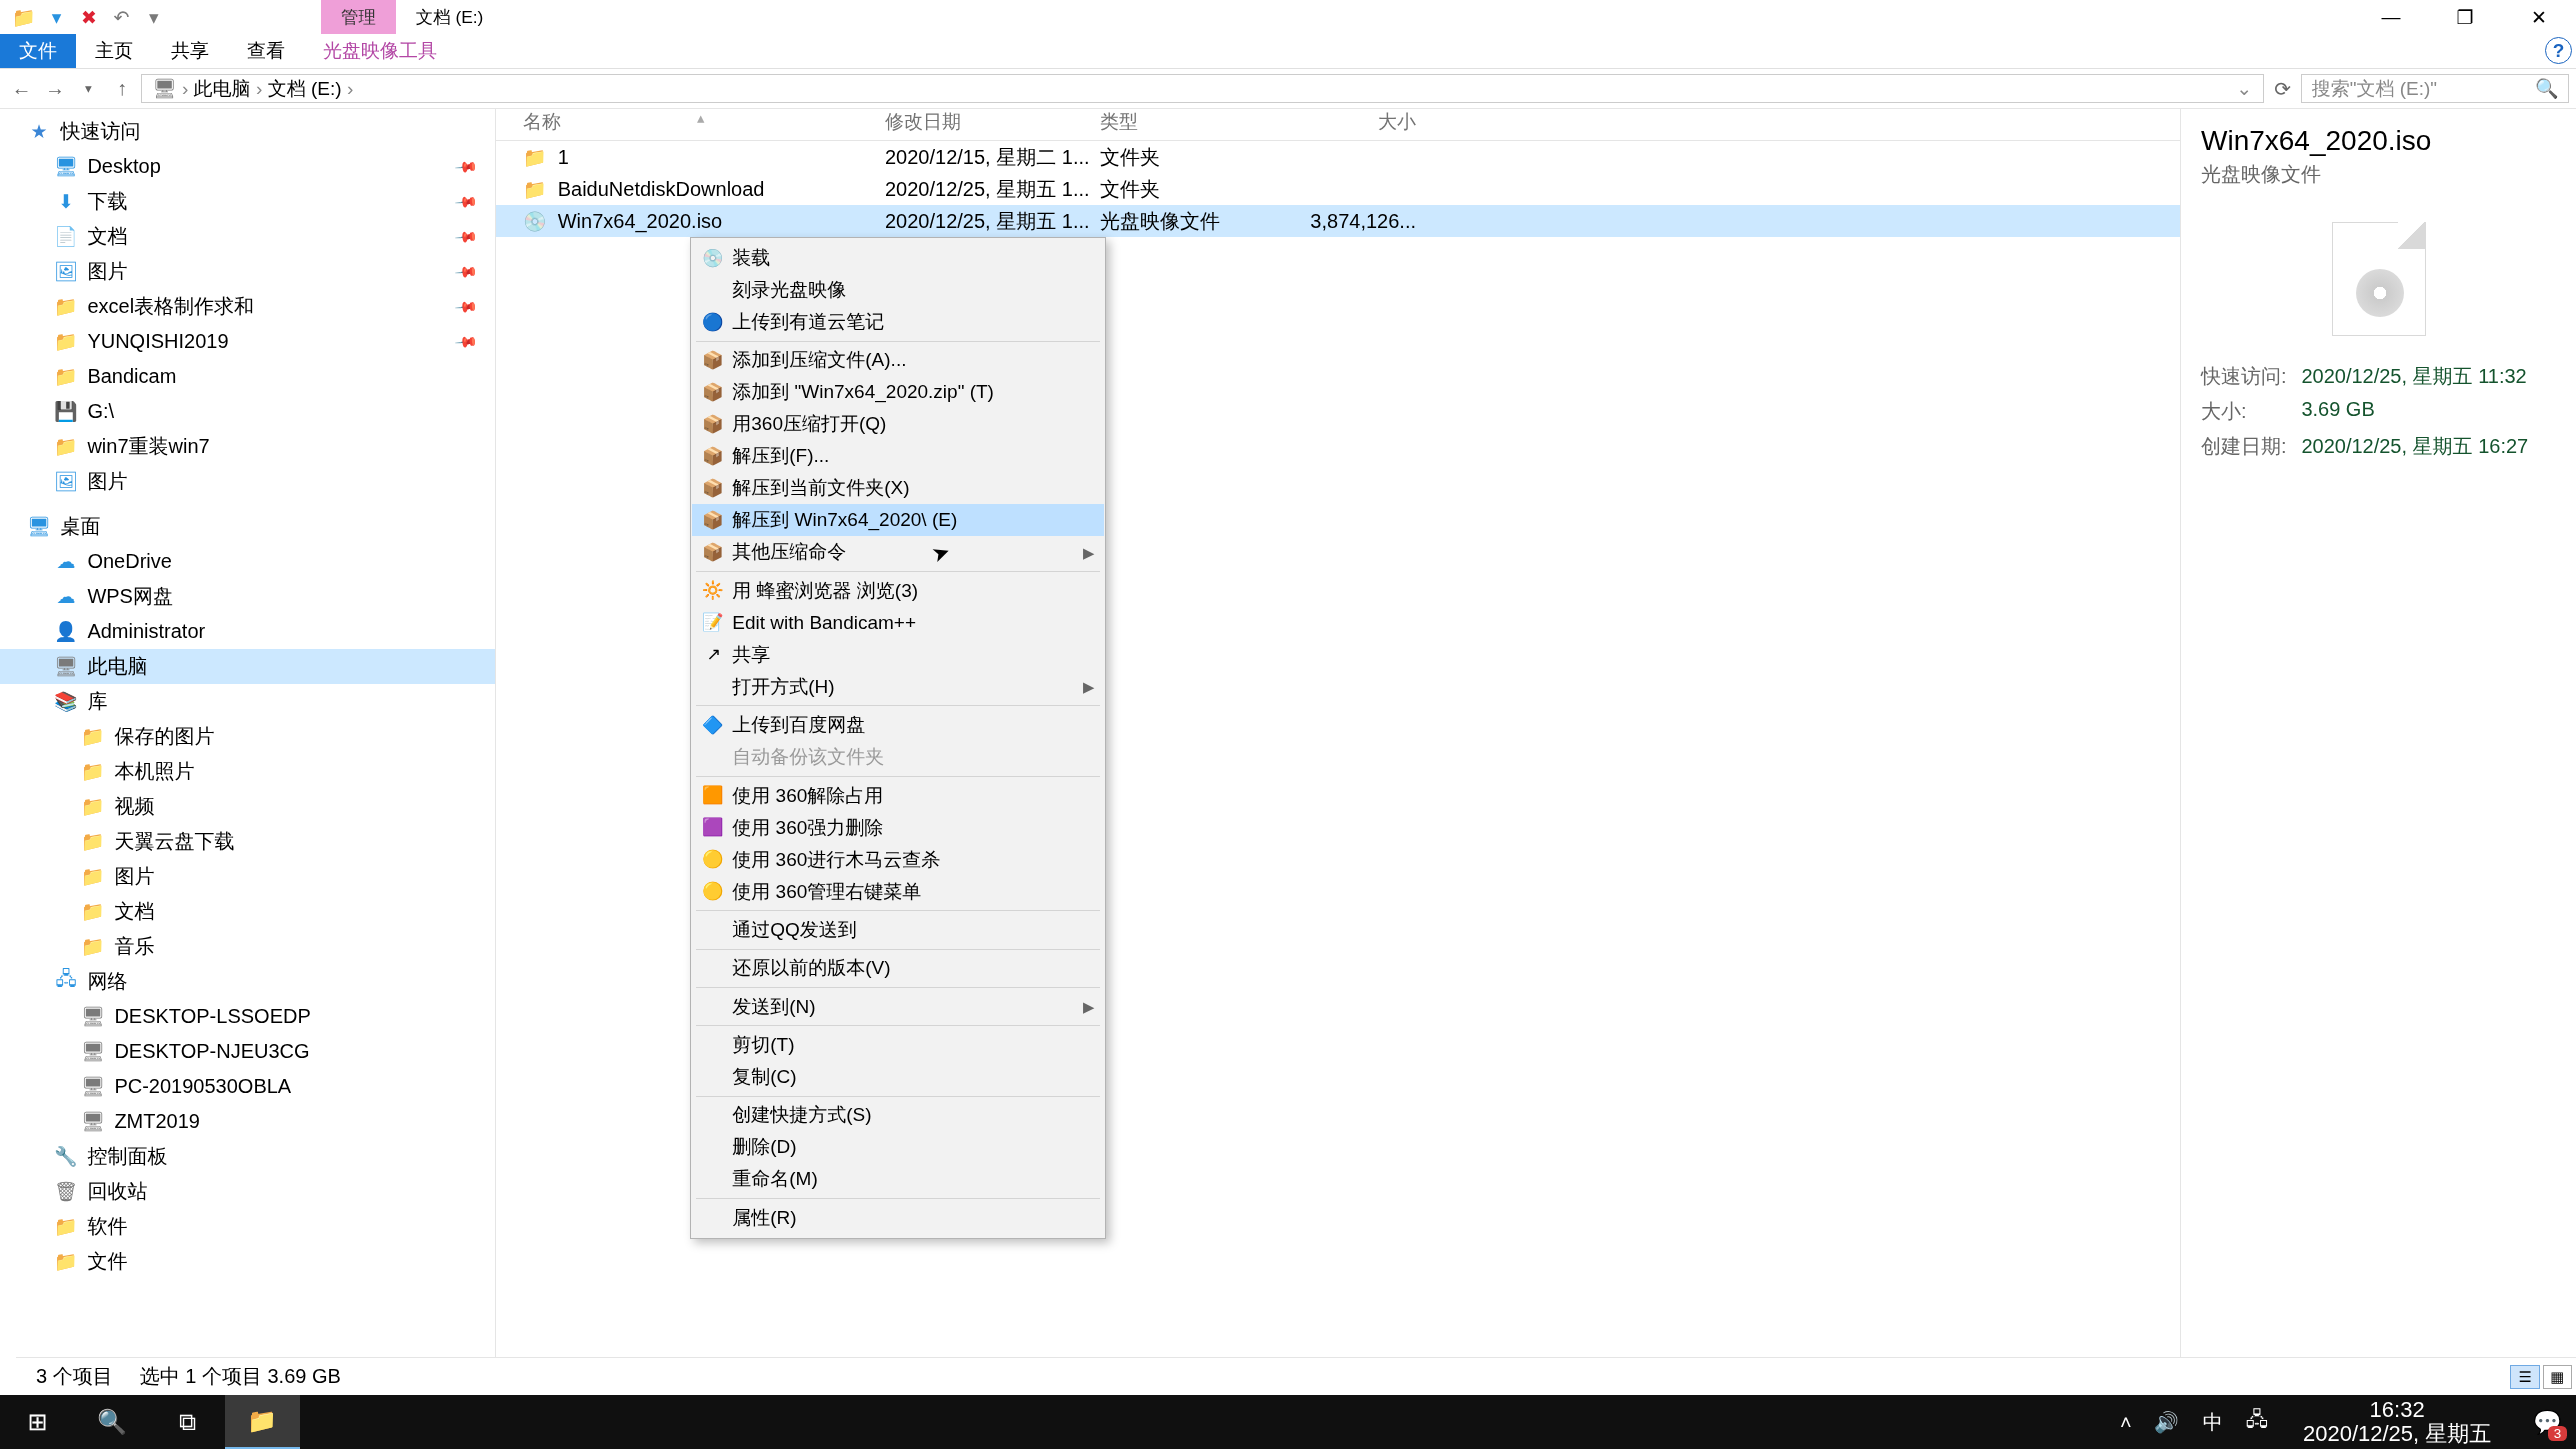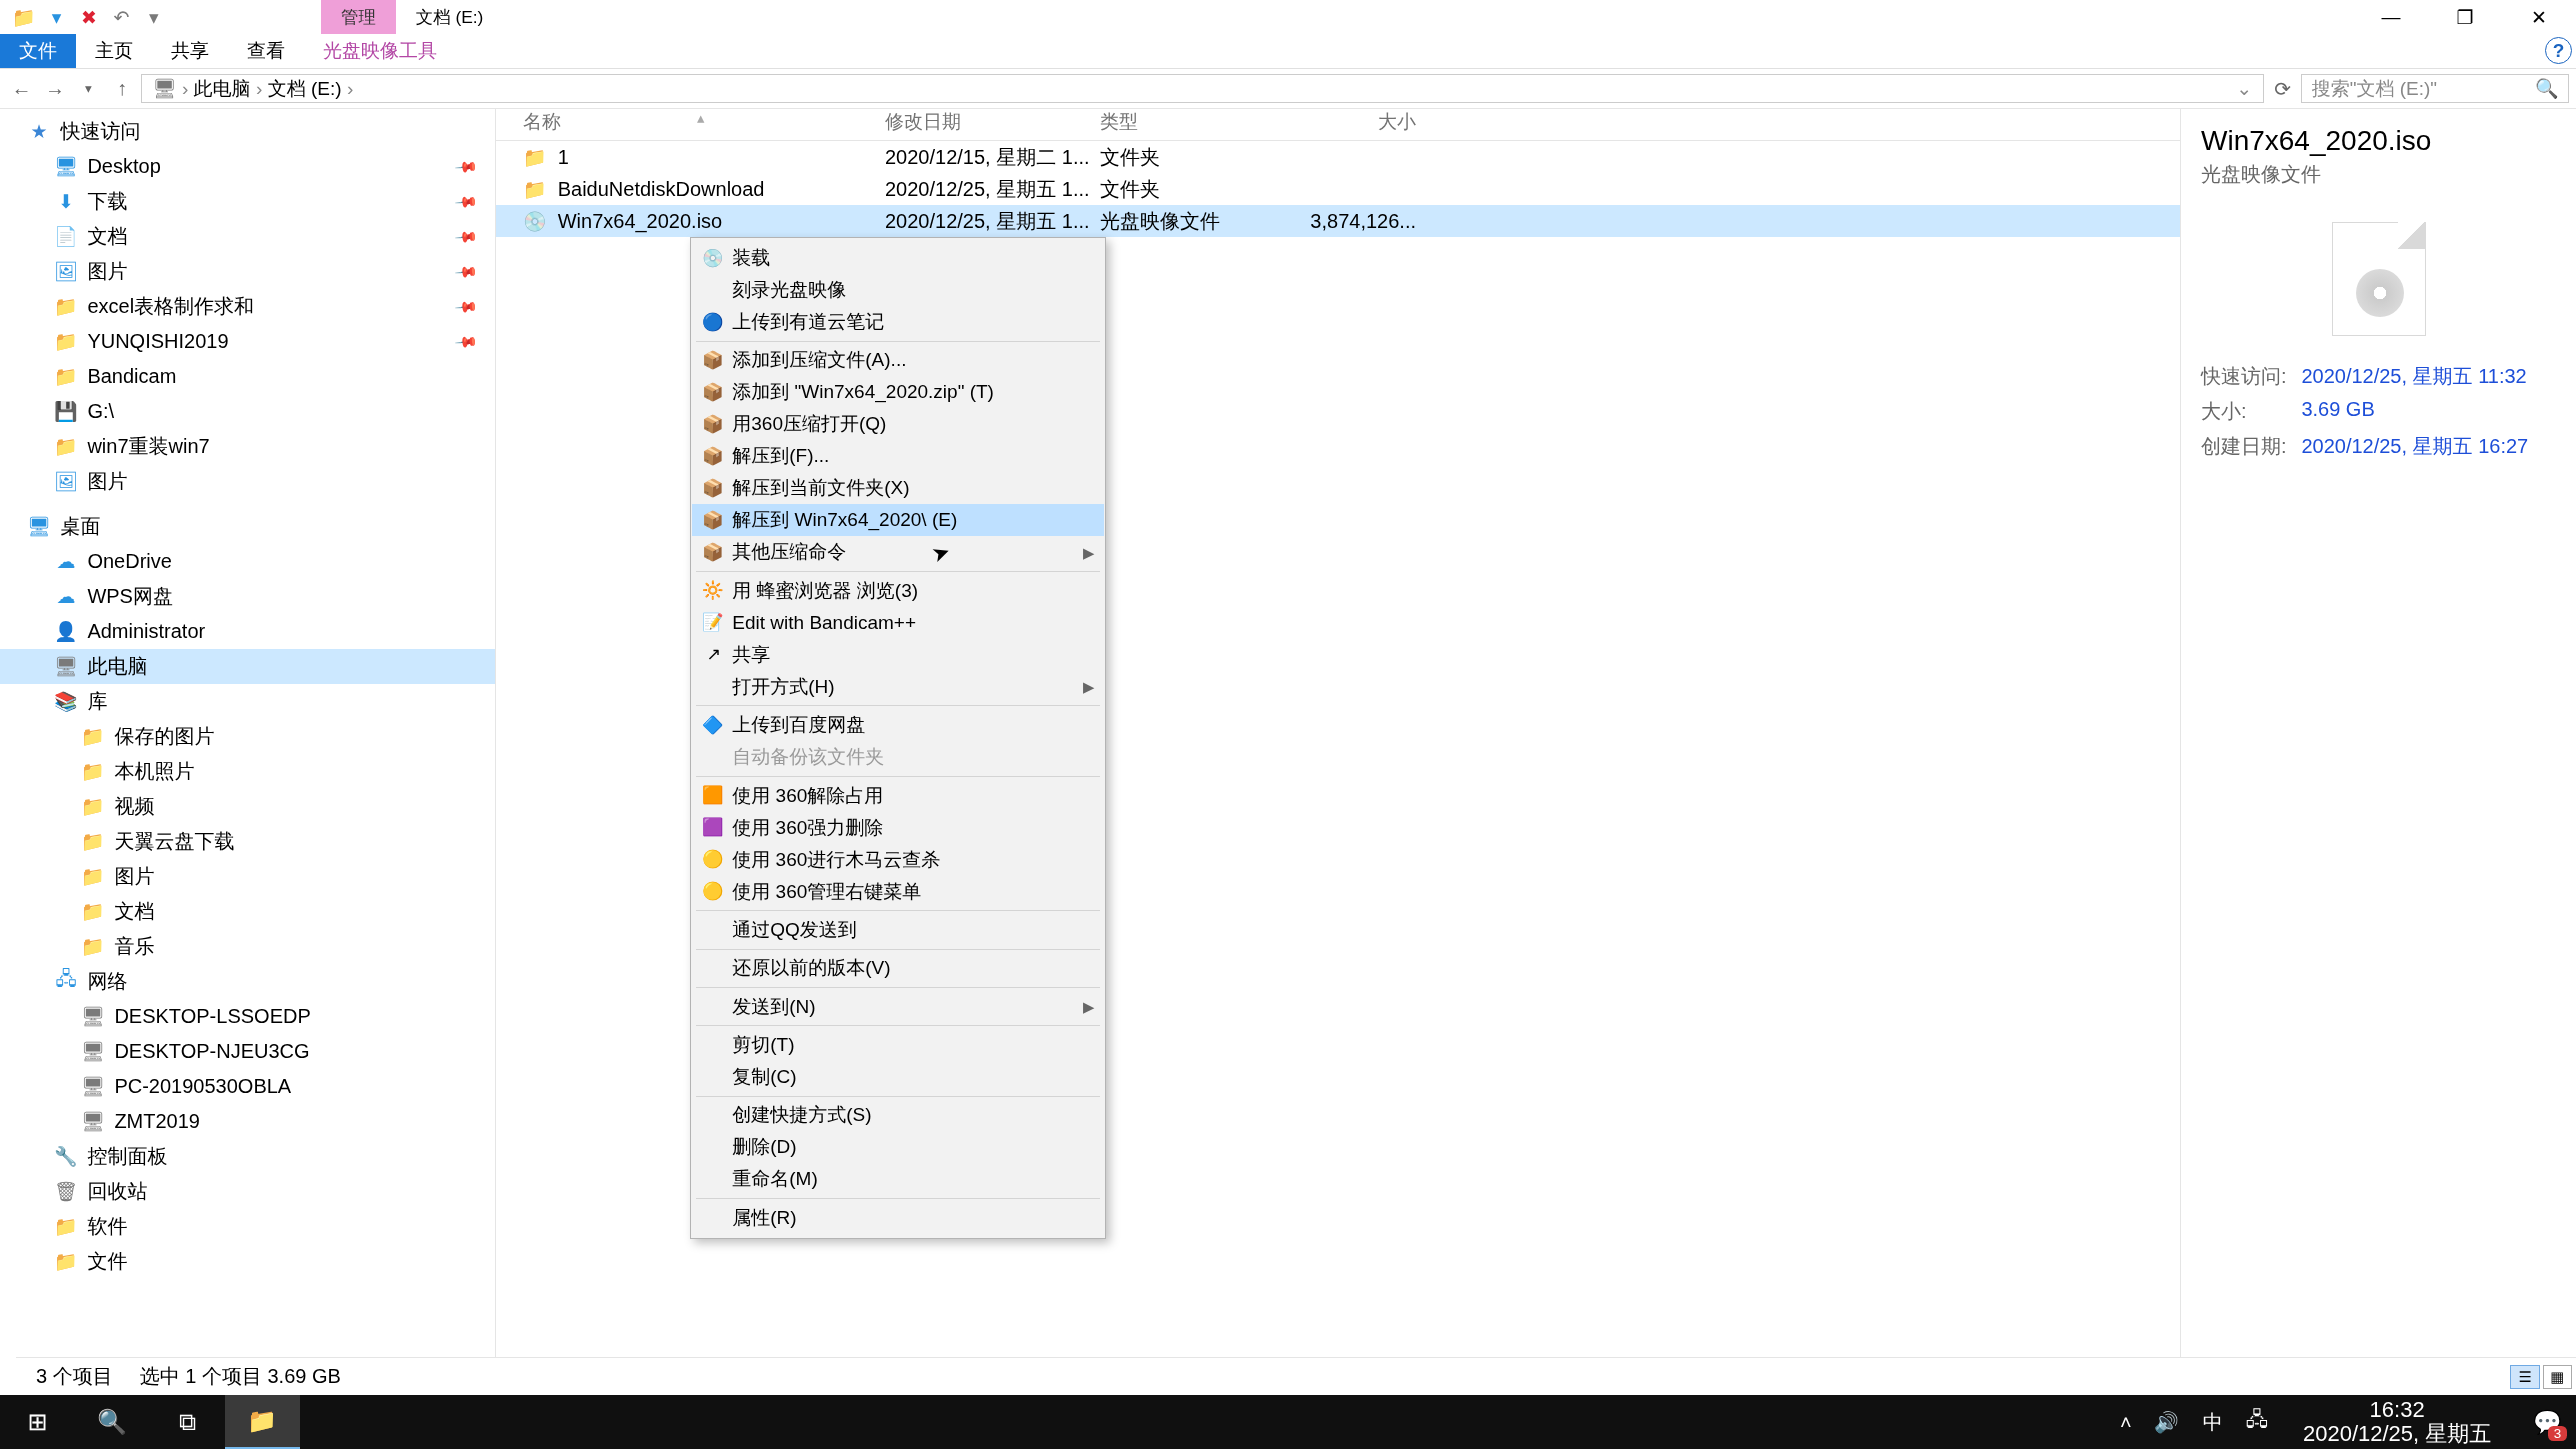--- a/index.html
+++ b/index.html
@@ -62,21 +62,21 @@
 .ctx-menu .mi .sub{position:absolute;right:9.4px;color:#666;font-size:14.8px}
 .ctx-menu hr{border:none;border-top:0.7px solid #d4d4d4;margin:2.7px 4px}
 
 .details{width:396px;border-left:0.7px solid #e5e5e5;padding:16px 20px;font-size:20px}
 .details h1{margin:0;font-size:28px;font-weight:400}
 .details .sub{color:#666;margin-top:4px;font-size:20px}
 .prev{width:94px;height:114px;border:0.7px solid #d9d9d9;margin:34px auto 27px;position:relative;background:#fff}
 .prev::before{content:"";position:absolute;right:-0.7px;top:-0.7px;width:27px;height:27px;background:linear-gradient(135deg,#fff 48%,#d9d9d9 50%)}
 .prev .disc{position:absolute;left:23px;top:46px;width:48px;height:48px;border-radius:50%;background:radial-gradient(circle,#fff 18%,#ccc 19% 20%,#dadada 70%,#eee 100%)}
 .meta{display:grid;grid-template-columns:87px 1fr;gap:8px 13.4px;font-size:20px;color:#666}
-.meta .v{color:#1d4ed8}
+.meta .v{color:#14532d}
 
 .status{position:absolute;left:16px;bottom:54px;height:38px;width:100%;border-top:0.7px solid #e5e5e5;display:flex;align-items:center;padding:0 20px;gap:27px;font-size:20px;background:#fff}
 .status .views{margin-left:auto;display:flex;gap:2.7px}
 .status .vb{width:29.5px;height:24px;border:0.7px solid #aaa;display:flex;align-items:center;justify-content:center;font-size:14.8px}
 .status .vb.act{background:#cfe5fb;border-color:#6fa9e3}
 
 .taskbar{position:absolute;left:0;bottom:0;height:54px;width:100%;background:#101010;color:#fff;display:flex;align-items:center}
 .taskbar .tb{width:75px;height:54px;display:flex;align-items:center;justify-content:center;font-size:24px}
 .taskbar .tb.act{background:#3a3a3a;border-bottom:2.7px solid #76b9ed}
 .tray{margin-left:auto;display:flex;align-items:center;gap:23px;padding-right:6.7px;font-size:20px}

